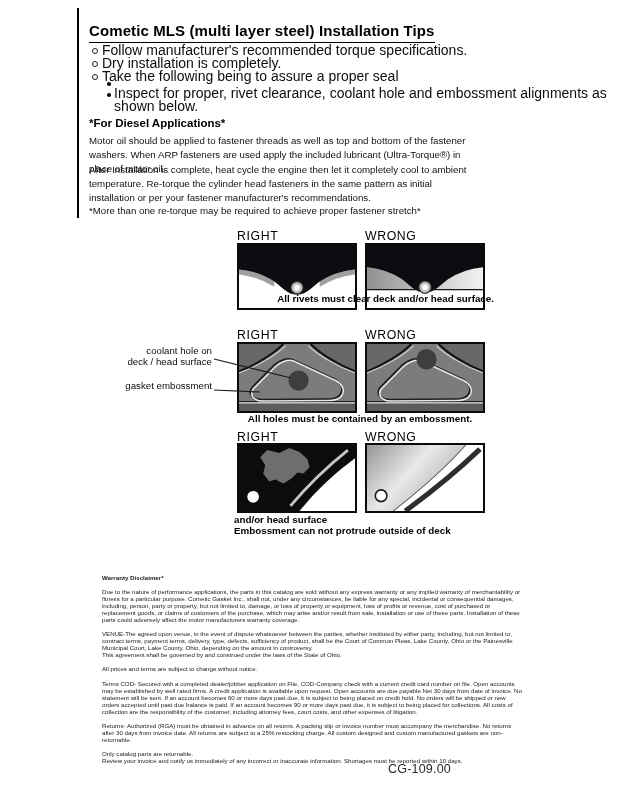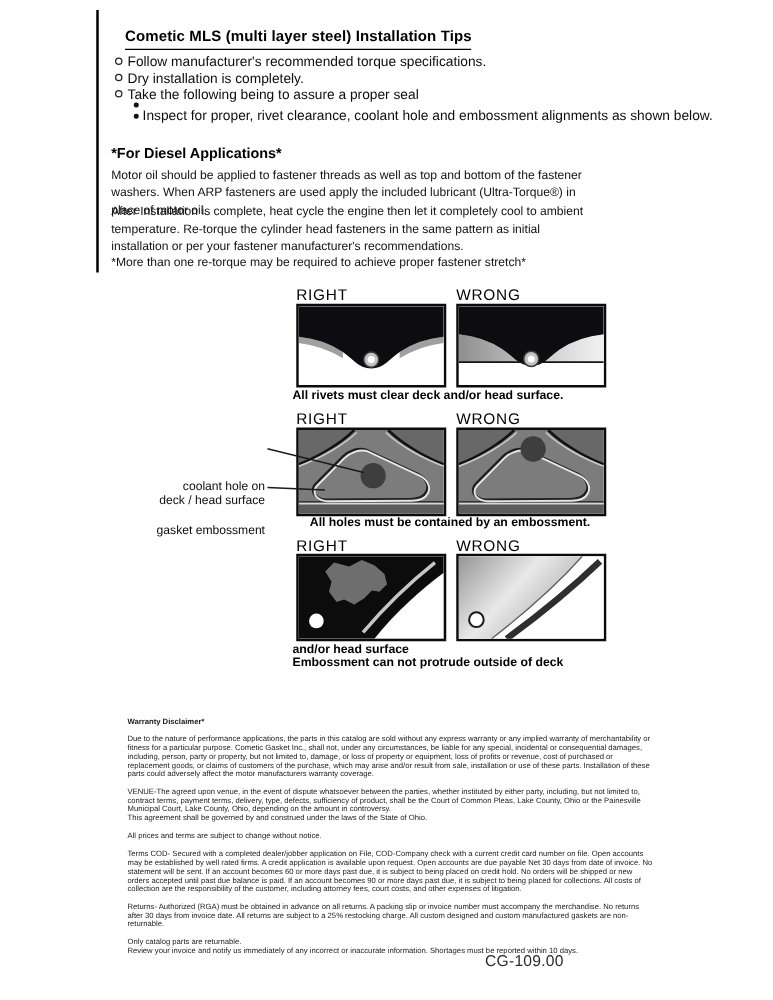--- a/index.html
+++ b/index.html
@@ -4,45 +4,45 @@
 <style>
   html,body{margin:0;padding:0;}
   body{
     width:618px;height:800px;position:relative;background:#ffffff;
     font-family:"Liberation Sans", sans-serif;color:#111;overflow:hidden;
   }
   .abs{position:absolute;}
   
   .margin-line{left:77px;top:8px;width:2px;height:210px;background:#000;}
   
-  .title{left:89px;top:22px;font-size:12px;font-weight:bold;color:#000;
-         border-bottom:1.6px solid #000;padding-bottom:3px;letter-spacing:.1px;margin-left:11px;}
-  
-  .tips{left:92px;top:44px;font-size:11px;line-height:13px;color:#0d0d0d;}
+  .title{left:89px;top:22px;font-size:15px;font-weight:bold;color:#000;
+         border-bottom:1.6px solid #000;padding-bottom:3px;letter-spacing:.1px;}
+  
+  .tips{left:92px;top:44px;font-size:14px;line-height:13px;color:#0d0d0d;}
   .brow{display:flex;align-items:baseline;}
   .ring{width:4px;height:4px;border:1px solid #222;border-radius:50%;
         display:inline-block;margin-right:4px;position:relative;top:-1px;flex:none;}
   .dot{width:3.6px;height:3.6px;background:#111;border-radius:50%;
        display:inline-block;margin-right:3.5px;position:relative;top:-1px;flex:none;}
   .sub{margin-left:15px;}
   
   .dheading{left:89px;top:117px;font-size:11.5px;font-weight:bold;color:#000;}
   .dpara1{left:89px;top:134px;width:382px;font-size:9.7px;line-height:13.8px;}
   .dpara2{left:89px;top:163px;width:388px;font-size:9.7px;line-height:13.8px;}
   .dnote{left:89px;top:205px;width:420px;font-size:9.7px;}
   
   .dg-label{width:120px;text-align:left;font-size:12.3px;letter-spacing:.6px;color:#000;}
   .panel{width:120px;box-sizing:border-box;border:2.5px solid #0b0b0b;background:#fff;}
   .panel svg{display:block;width:100%;height:100%;}
   .p-r1{height:67px;top:243px;}
   .p-r2{height:71px;top:342px;}
   .p-r3{height:70px;top:443px;}
   .colL{left:237px;} .colR{left:365px;}
   .caption{font-size:9.8px;font-weight:bold;color:#000;line-height:10.8px;}
-  .lab{width:93px;left:119px;text-align:right;font-size:9.7px;line-height:10.6px;color:#0d0d0d;margin-top:39px;}
+  .lab{width:93px;left:119px;text-align:right;font-size:9.7px;line-height:10.6px;color:#0d0d0d;}
   .overlay{left:0;top:0;pointer-events:none;}
   
   .legal{left:102px;top:574px;width:421px;font-size:6.15px;line-height:7.05px;color:#1a1a1a;}
   .legal .lhead{font-weight:bold;margin:0 0 7px 0;}
   .legal p{margin:0 0 7px 0;}
   .legal p.joined{margin-bottom:0;}
   
   .footer-code{left:388px;top:762px;font-size:12.5px;color:#2b2b2b;letter-spacing:.2px;}
 </style>
 </head>
@@ -104,21 +104,21 @@
     </defs>
     <rect x="0" y="0" width="115" height="62" fill="#ffffff"></rect>
     <path d="M0,22 Q20,24 35,34 C43,39.5 48,44 57.5,44 C67,44 72,39.5 80,34 Q95,24 115,22 L115,44 L0,44 Z" fill="url(#gradW1)"></path>
     <path d="M0,0 H115 V22 Q95,24 80,34 C72,39.5 67,47 57.5,47 C48,47 43,39.5 35,34 Q20,24 0,22 Z" fill="#0c0c11"></path>
     <line x1="0" y1="44" x2="115" y2="44" stroke="#151515" stroke-width="1.3"></line>
     <circle cx="57.5" cy="41.5" r="6" fill="#c2c2c2" stroke="#3a3a3a" stroke-width="1.2"></circle>
     <circle cx="57.5" cy="41.5" r="2.8" fill="#ffffff"></circle>
   </svg>
 </div>
 
-<div class="abs caption" style="left:234px;top:312px;width:260px;">All rivets must clear deck and/or head surface.</div>
+<div class="abs caption" style="left:234px;top:294px;width:260px;text-align:right;">All rivets must clear deck and/or head surface.</div>
 
 <div class="abs dg-label colL" style="top:328px;">RIGHT</div>
 <div class="abs dg-label colR" style="top:328px;">WRONG</div>
 
 <div class="abs lab" style="top:346px;">
   <span>coolant hole on</span><br>
   <span>deck / head surface</span>
 </div>
 <div class="abs lab" style="top:381px;">gasket embossment</div>
 

